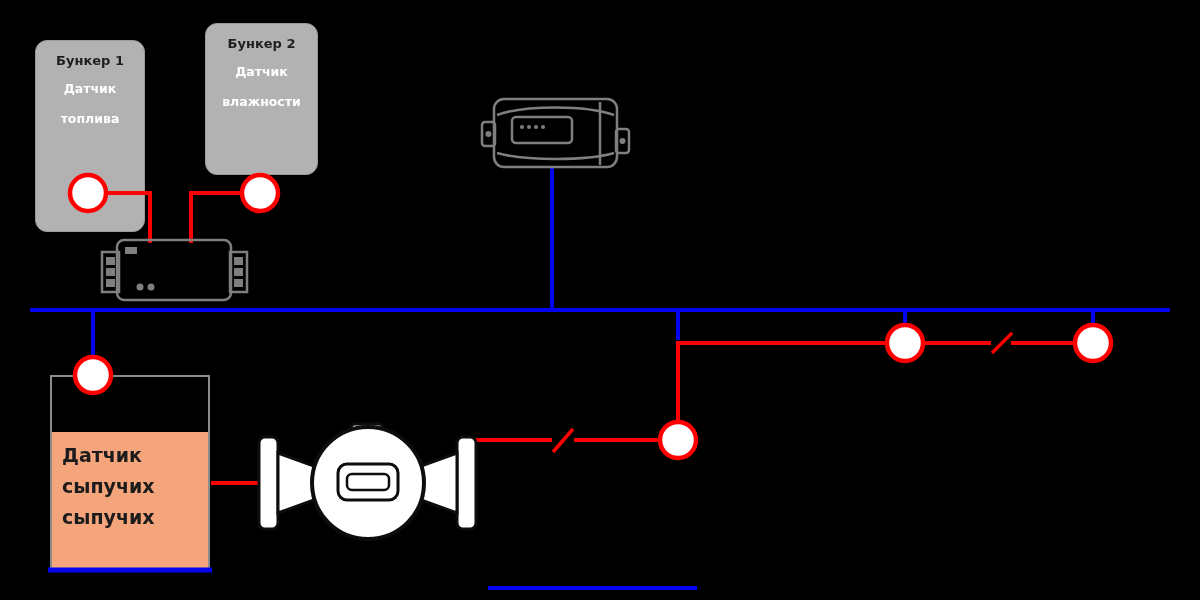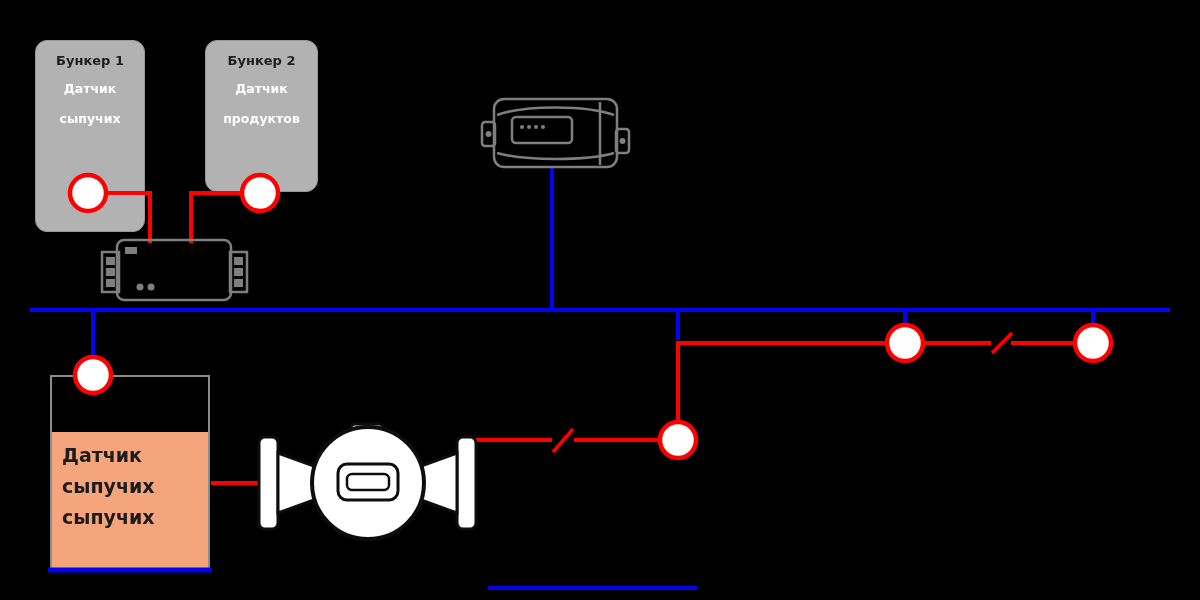--- a/index.html
+++ b/index.html
@@ -2,21 +2,21 @@
 <html style="--background: #000000; --bus: #0303f0; --wire: #fe0000; --node_fill: #ffffff; --node_stroke: #fe0000; --bunker_fill: #b2b2b2; --bunker_title_color: #1e1e1e; --bunker_text_color: #ffffff; --tank_fill: #f5a57c; --tank_text_color: #1c1c1c; --device_stroke: #7f7f7f; --meter_stroke: #0d0d0d;"><head>
 <meta charset="utf-8">
 <style>
   * { margin:0; padding:0; box-sizing:border-box; }
   html,body { background:#000; font-family:"DejaVu Sans","Liberation Sans",sans-serif; }
   .stage { position:relative; width:1200px; height:600px; background:var(--background,#000); overflow:hidden; }
 
   .bunker { position:absolute; background:var(--bunker_fill,#b2b2b2); border-radius:12px;
             text-align:center; padding-top:12px; border:1px solid #9a9a9a; }
   .bunker.b1 { left:35px; top:40px; width:110px; height:192px; }
-  .bunker.b2 { left:205px; top:40px; width:113px; height:152px; }
+  .bunker.b2 { left:205px; top:23px; width:113px; height:152px; }
   .bunker-title { font-weight:bold; font-size:13px; color:var(--bunker_title_color,#1e1e1e); margin-bottom:6px; }
   .bunker-line  { font-weight:bold; font-size:12.5px; color:var(--bunker_text_color,#fff); line-height:30px; }
 
   .tank { position:absolute; left:50px; top:375px; width:160px; height:195px;
           border:2px solid #8c8c8c; }
   .tank-fill { position:absolute; left:0; right:0; bottom:0; height:136px; background:var(--tank_fill,#f5a57c); }
   .tank-label { position:absolute; left:10px; top:63px; font-weight:bold; font-size:19px;
                 color:var(--tank_text_color,#1c1c1c); line-height:31px; }
 
   svg.layer { position:absolute; left:0; top:0; width:1200px; height:600px; }
@@ -30,27 +30,27 @@
   .dev-fill { fill:var(--device_stroke,#7f7f7f); stroke:none; }
   .meter { fill:#ffffff; stroke:var(--meter_stroke,#0d0d0d); }
 </style>
 </head>
 <body>
 
 <div class="stage">
 
   <div class="bunker b1">
     <div class="bunker-title">Бункер 1</div>
-    <div class="bunker-line">Датчик сыпучих</div>
+    <div class="bunker-line">Датчик топлива</div>
   </div>
 
   <div class="bunker b2">
     <div class="bunker-title">Бункер 2</div>
     <div class="bunker-line">Датчик</div>
-    <div class="bunker-line">продуктов</div>
+    <div class="bunker-line">влажности</div>
   </div>
 
   <div class="tank">
     <div class="tank-fill"></div>
     <div class="tank-label">
       <div>Датчик</div>
       <div>сыпучих</div>
       <div>сыпучих</div>
     </div>
   </div>

